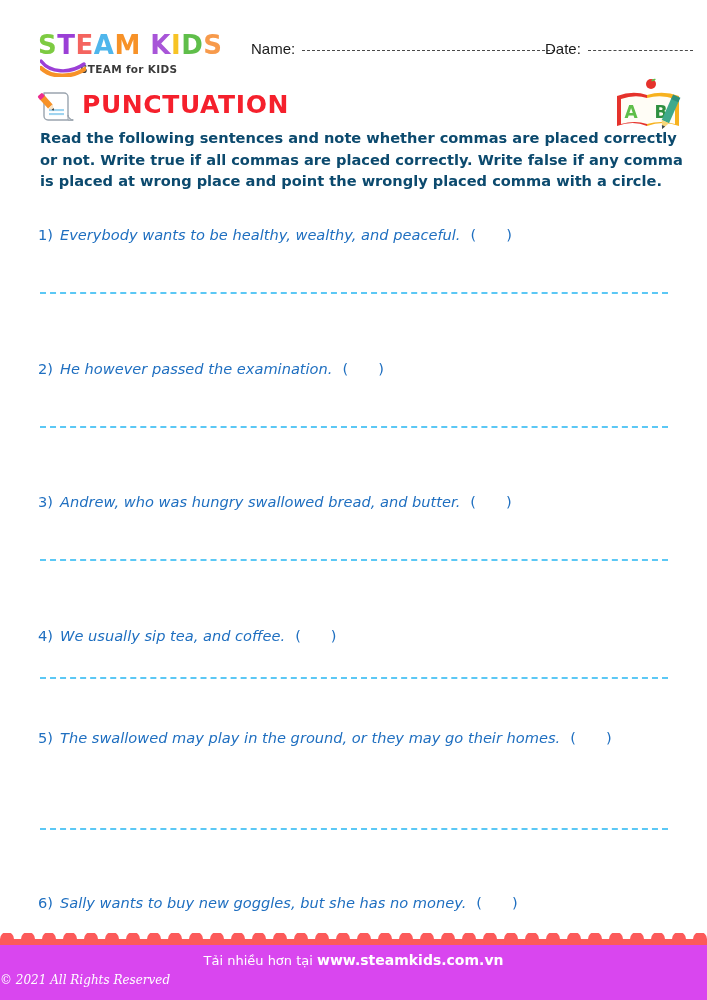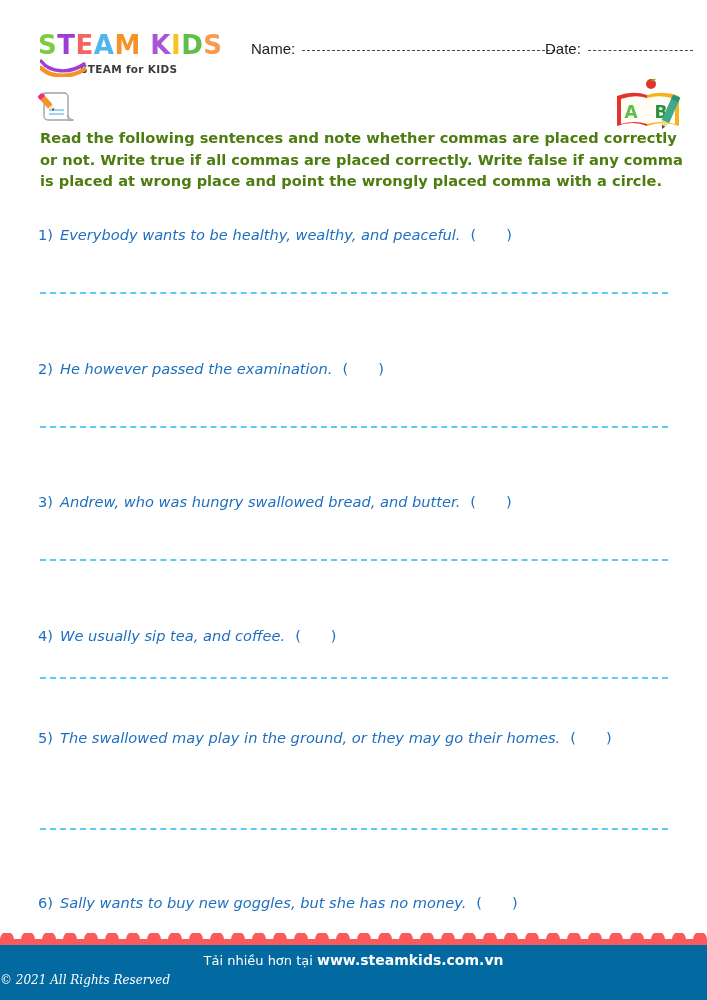--- a/index.html
+++ b/index.html
@@ -117,21 +117,21 @@
     width: 74px;
     height: 56px;
   }
 
   
   .instructions {
     position: absolute;
     left: 40px;
     top: 119px;
     width: 632px;
-    color: #4d7c0f;
+    color: #0c4a6e;
     font-weight: 700;
     font-size: 14.6px;
     line-height: 21.5px;
     font-family: "DejaVu Sans", sans-serif;
   }
   .instructions div { white-space: nowrap; }
 
   
   .questions {
     position: absolute;
@@ -163,21 +163,21 @@
     border-top: 2.2px dashed #5BC8F5;
   }
 
   
   .footer {
     position: absolute;
     left: 0;
     bottom: 0;
     width: 707px;
     height: 58px;
-    background: #0369a1;
+    background: #d946ef;
   }
   .scallop {
     position: absolute;
     left: 0;
     top: -9px;
     width: 707px;
     height: 12px;
     overflow: hidden;
   }
   .scallop svg { display: block; }
@@ -241,20 +241,21 @@
       <rect x="13" y="21" width="15" height="2.1" fill="#9FD4F0"></rect>
       <rect x="13" y="25" width="15" height="2.1" fill="#9FD4F0"></rect>
       <g transform="rotate(-42 16 13)">
         <rect x="8" y="3" width="6.2" height="13" fill="#F79228"></rect>
         <rect x="8" y="0" width="6.2" height="4.6" rx="1.3" fill="#EC2D8F"></rect>
         <polygon points="8,16 14.2,16 11.1,21.5" fill="#FAE3C4"></polygon>
         <polygon points="9.6,19.3 12.6,19.3 11.1,21.5" fill="#2D3B48"></polygon>
       </g>
     </svg>
 
+    <div class="title-text">PUNCTUATION</div>
 
     <svg class="book-icon" viewBox="0 0 74 56">
       <circle cx="40" cy="6" r="5" fill="#E5322C"></circle>
       <path d="M40 3 q2 -3 5 -2 q-2 3 -5 2z" fill="#5FBE4A"></path>
       <path d="M6 18 q16 -6 30 -1 v31 q-14 -6 -30 0 z" fill="#E5322C"></path>
       <path d="M68 18 q-16 -6 -32 -1 v31 q16 -6 32 0 z" fill="#F7B21F"></path>
       <path d="M10 21 q14 -5 26 -1 v26 q-12 -4 -26 0 z" fill="#FFFDF6"></path>
       <path d="M64 21 q-14 -5 -28 -1 v26 q14 -4 28 0 z" fill="#FFFDF6"></path>
       <text x="20" y="40" font-family="DejaVu Sans, sans-serif" font-size="17" font-weight="800" fill="#5FBE4A" text-anchor="middle">A</text>
       <text x="50" y="40" font-family="DejaVu Sans, sans-serif" font-size="17" font-weight="800" fill="#2E8F3F" text-anchor="middle">B</text>

